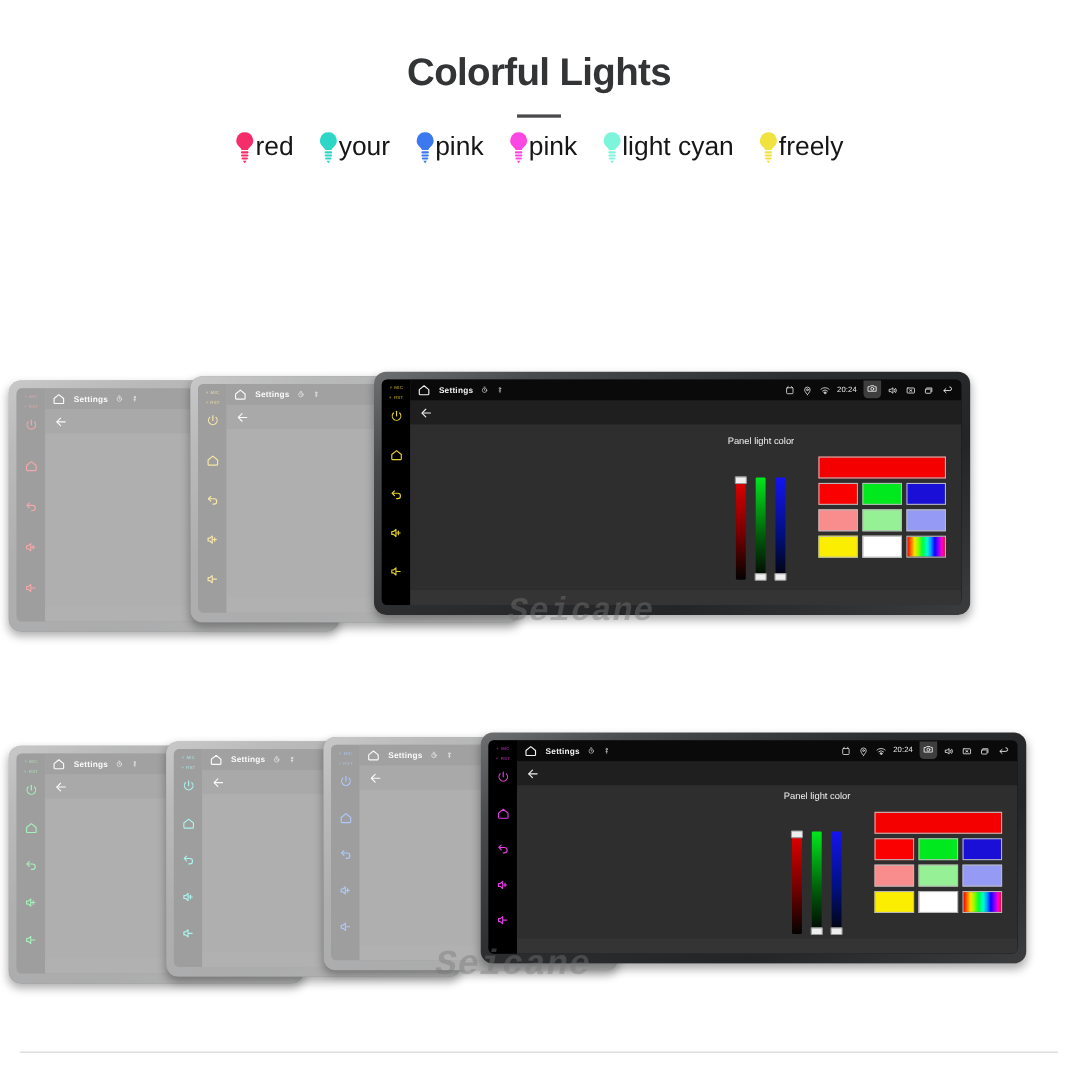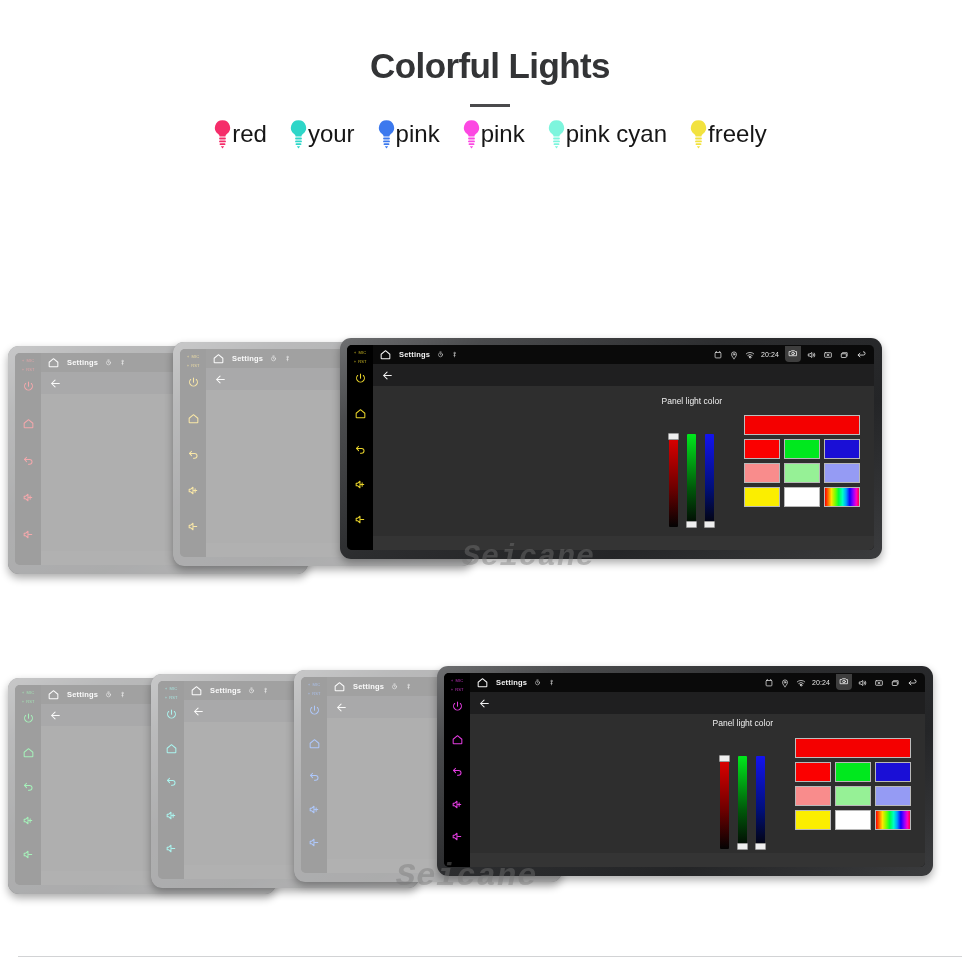--- a/index.html
+++ b/index.html
@@ -288,21 +288,21 @@
         <span class="legend-label">pink</span>
       </div>
       <div class="legend-item">
         <svg class="bulb" viewBox="0 0 19 30">
           <path d="M9.5 1.2a7.6 7.6 0 0 0-4.4 13.8c.9.7 1.4 1.5 1.5 2.4h5.8c.1-.9.6-1.7 1.5-2.4A7.6 7.6 0 0 0 9.5 1.2z" fill="#7DF5DD"></path>
           <rect x="6.1" y="18.6" width="6.8" height="1.9" rx=".9" fill="#7DF5DD"></rect>
           <rect x="6.1" y="21.4" width="6.8" height="1.9" rx=".9" fill="#7DF5DD"></rect>
           <rect x="6.6" y="24.2" width="5.8" height="1.9" rx=".9" fill="#7DF5DD"></rect>
           <path d="M7.8 27.2h3.4L9.5 29.4z" fill="#7DF5DD"></path>
         </svg>
-        <span class="legend-label">pink cyan</span>
+        <span class="legend-label">light cyan</span>
       </div>
       <div class="legend-item">
         <svg class="bulb" viewBox="0 0 19 30">
           <path d="M9.5 1.2a7.6 7.6 0 0 0-4.4 13.8c.9.7 1.4 1.5 1.5 2.4h5.8c.1-.9.6-1.7 1.5-2.4A7.6 7.6 0 0 0 9.5 1.2z" fill="#F2E23F"></path>
           <rect x="6.1" y="18.6" width="6.8" height="1.9" rx=".9" fill="#F2E23F"></rect>
           <rect x="6.1" y="21.4" width="6.8" height="1.9" rx=".9" fill="#F2E23F"></rect>
           <rect x="6.6" y="24.2" width="5.8" height="1.9" rx=".9" fill="#F2E23F"></rect>
           <path d="M7.8 27.2h3.4L9.5 29.4z" fill="#F2E23F"></path>
         </svg>
         <span class="legend-label">freely</span>

